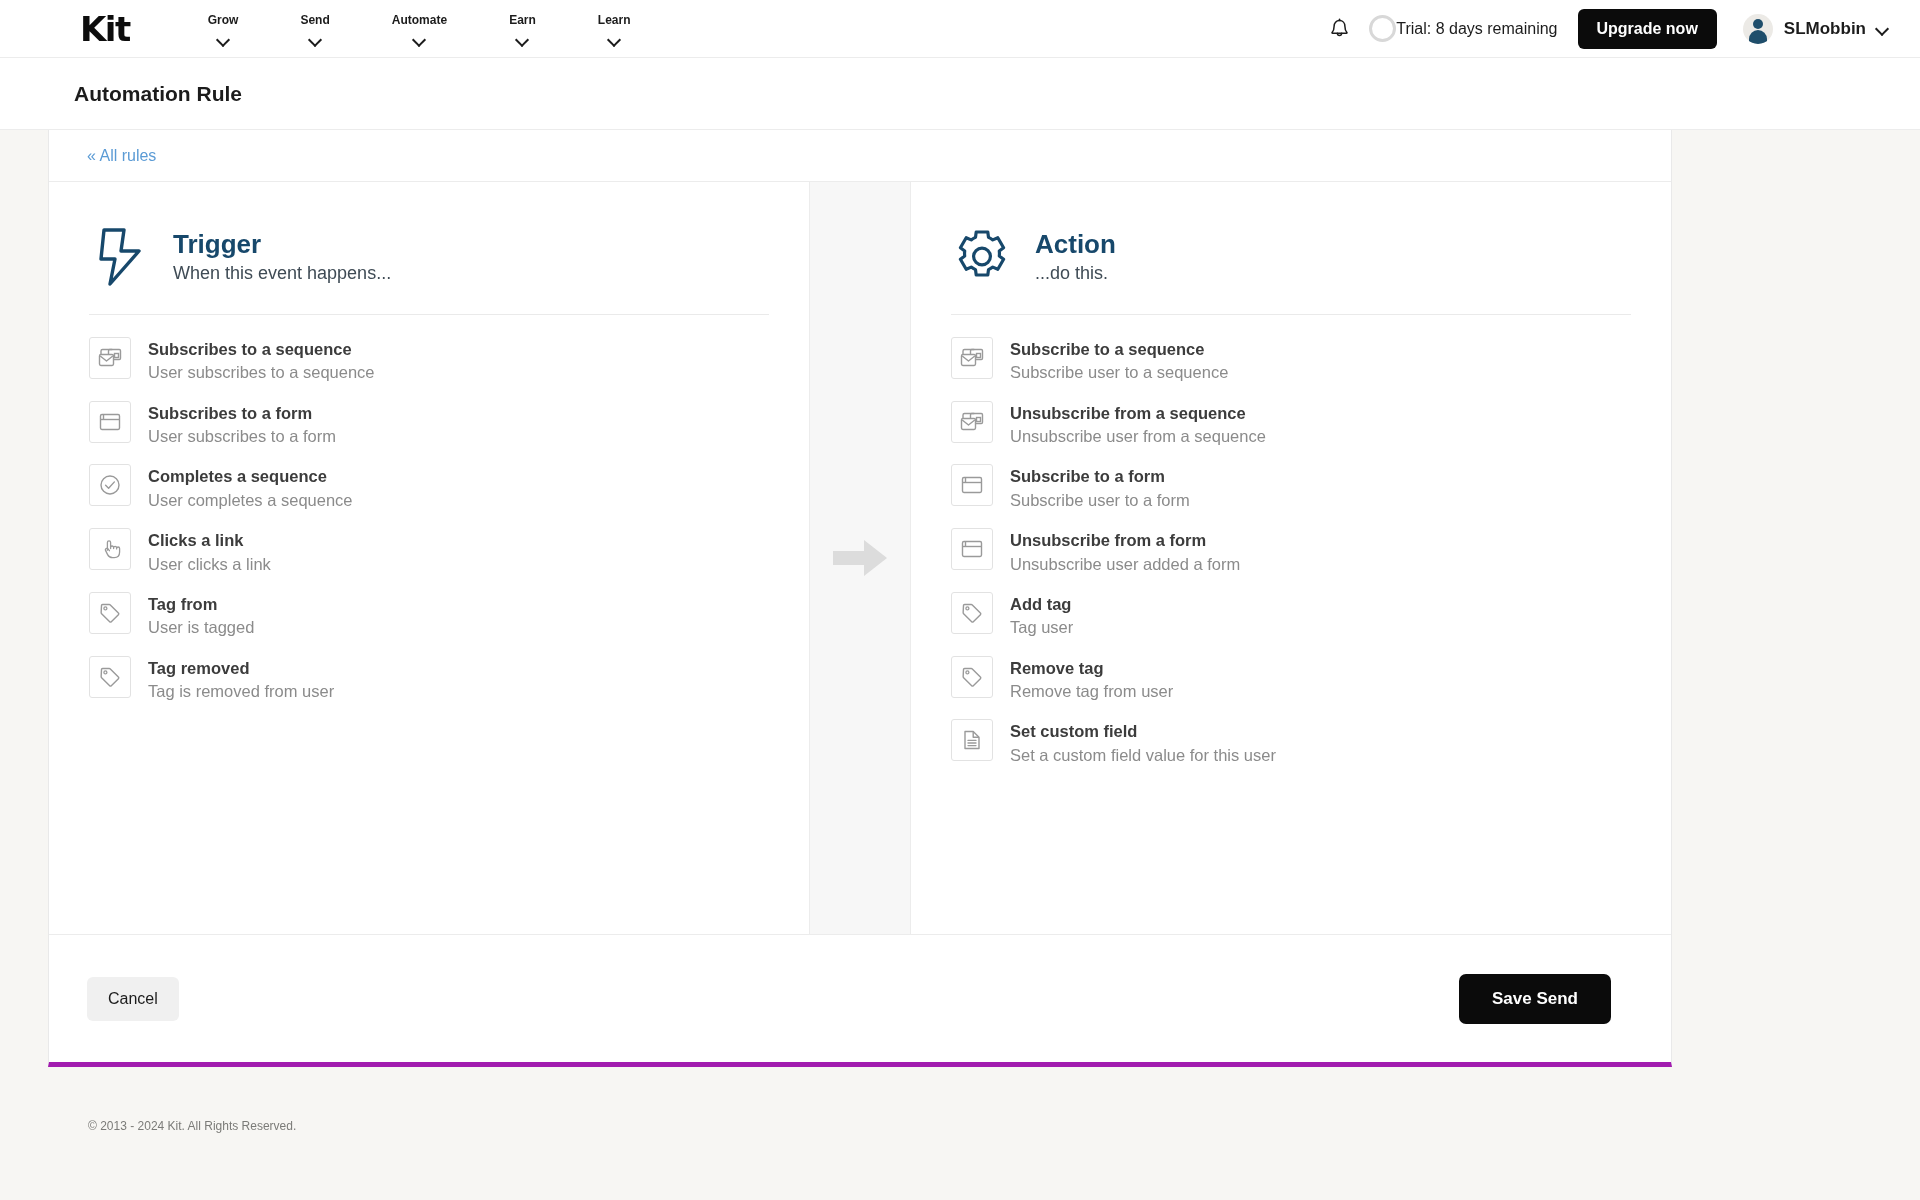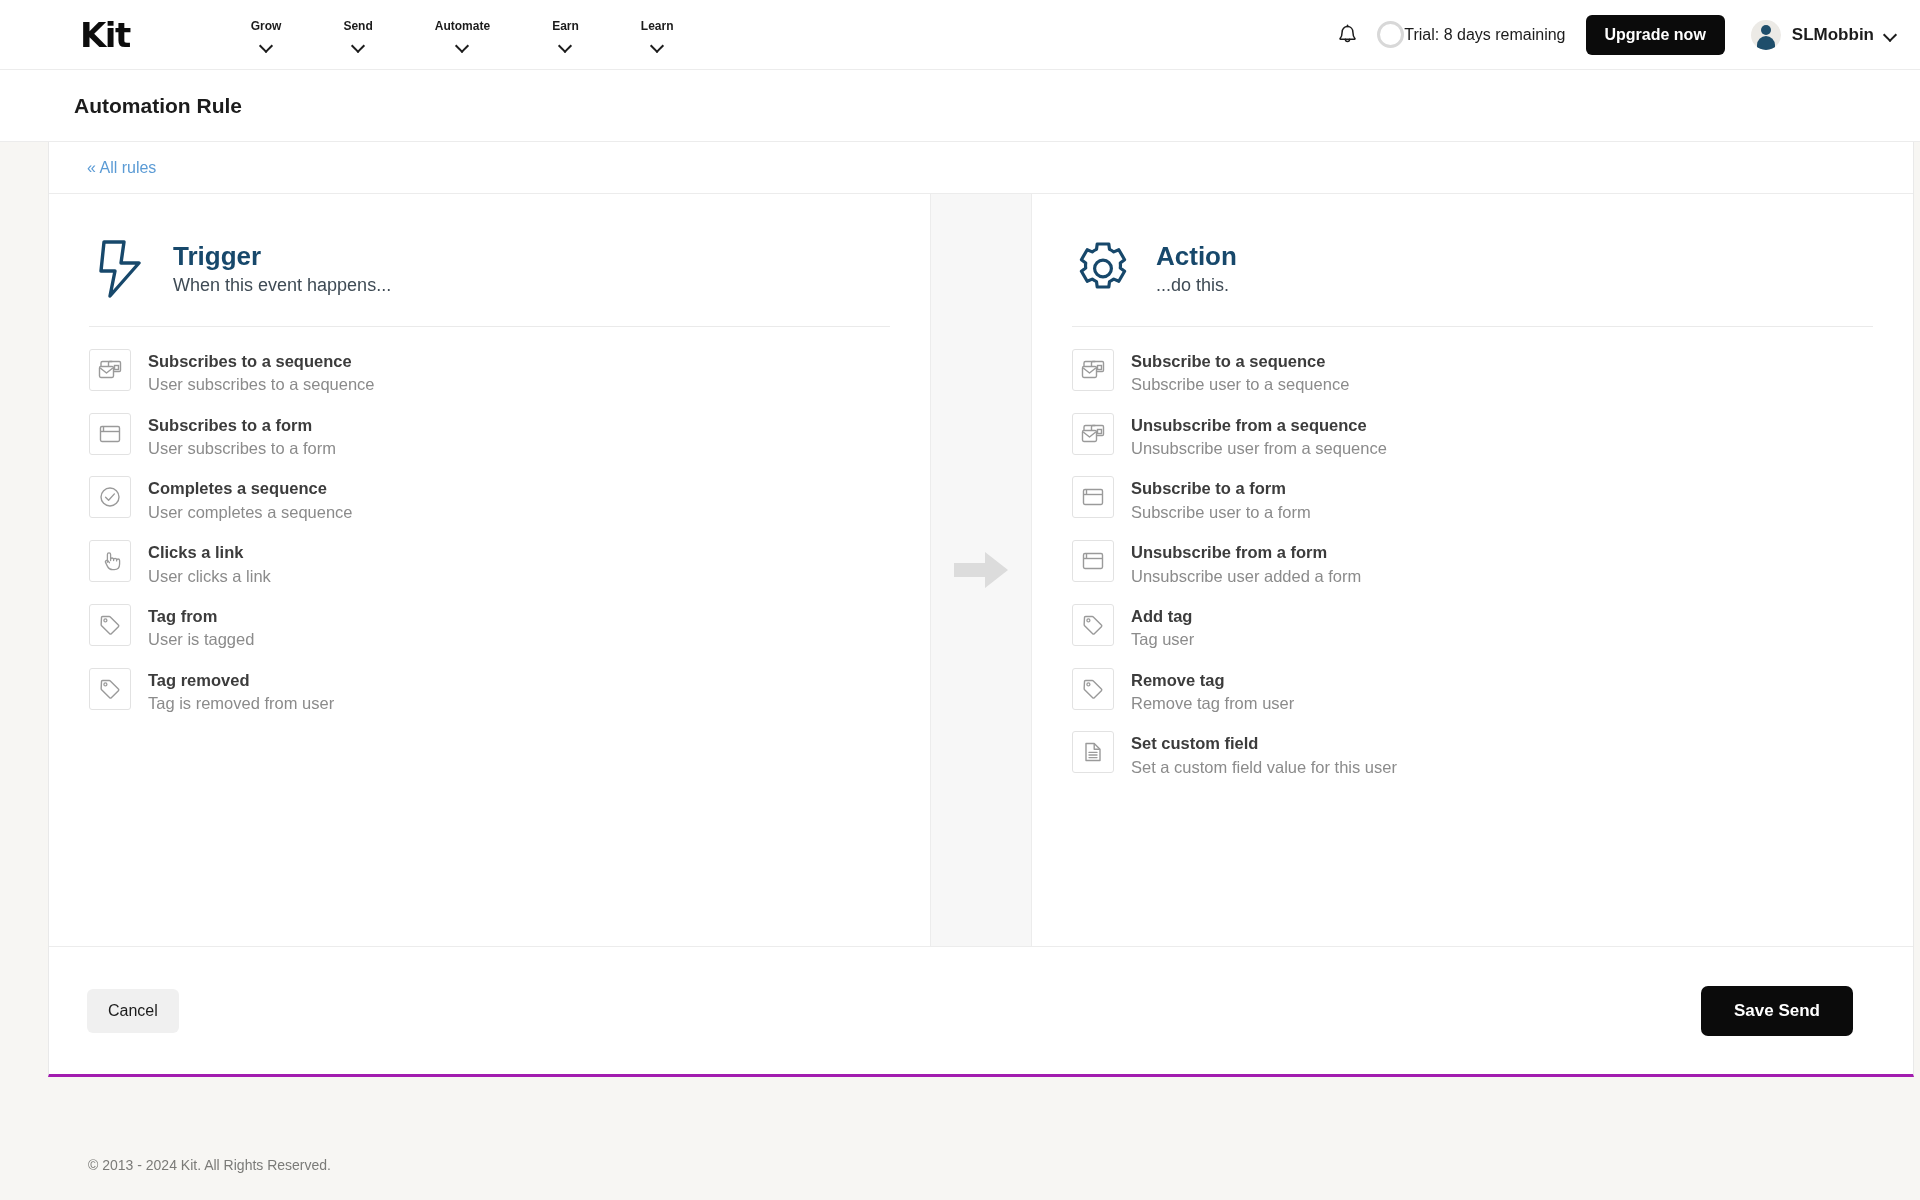--- a/index.html
+++ b/index.html
@@ -5,28 +5,27 @@
   * { box-sizing: border-box; margin: 0; padding: 0; }
   html, body {
     width: 1920px; height: 1200px;
     background: #f7f6f3;
     font-family: "Liberation Sans", sans-serif;
     -webkit-font-smoothing: antialiased;
   }
 
   
   .topnav {
-    height: 70px;
+    height: 58px;
     background: #ffffff;
     border-bottom: 1px solid #ececec;
     display: flex;
     align-items: center;
-    padding: 0 24px 0 80px;
+    padding: 0 32px 0 80px;
     position: relative;
-    gap: 43px;
   }
   .logo {
     font-size: 34px;
     font-weight: 900;
     letter-spacing: -1.5px;
     color: #0d0d0d;
     font-family: "DejaVu Sans", sans-serif;
     line-height: 1;
   }
   .navmenu { display: flex; align-items: center; margin-left: 78px; gap: 0; }
@@ -82,25 +81,25 @@
     height: 72px; background: #fff;
     display: flex; align-items: center;
     padding-left: 74px;
     border-bottom: 1px solid #ececec;
   }
   .page-title { font-size: 21px; font-weight: 700; color: #1c1c1c; }
 
   
   .page-body { padding: 0; }
   .card {
-    width: 1866px; margin-left: 48px;
+    width: 1624px; margin-left: 48px;
     background: #fff;
     border-left: 1px solid #e9e9e9;
     border-right: 1px solid #e9e9e9;
-    border-bottom: 3px solid #a21caf;
+    border-bottom: 5px solid #a21caf;
   }
   .allrules-bar {
     height: 52px; display: flex; align-items: center;
     padding-left: 38px; border-bottom: 1px solid #ececec;
   }
   .allrules-link {
     font-size: 16px; color: #5b9bd5; cursor: pointer; text-decoration: none;
   }
 
   .columns { display: flex; align-items: stretch; min-height: 752px; }
@@ -157,21 +156,21 @@
     border: none; border-radius: 7px;
     font-size: 17px; font-weight: 700;
     padding: 15px 33px; cursor: pointer;
     font-family: "Liberation Sans", sans-serif;
   }
 
   
   .site-footer {
     padding: 52px 0 0 88px; background: #f7f6f3;
   }
-  .copyright { font-size: 14px; color: #7b7b78; margin-top: 28px; }
+  .copyright { font-size: 12px; color: #7b7b78; }
 </style>
 </head>
 <body>
 
 <div class="topnav">
   <div class="logo">Kit</div>
 
   <div class="navmenu">
     <div class="navitem">
       <span>Grow</span>

